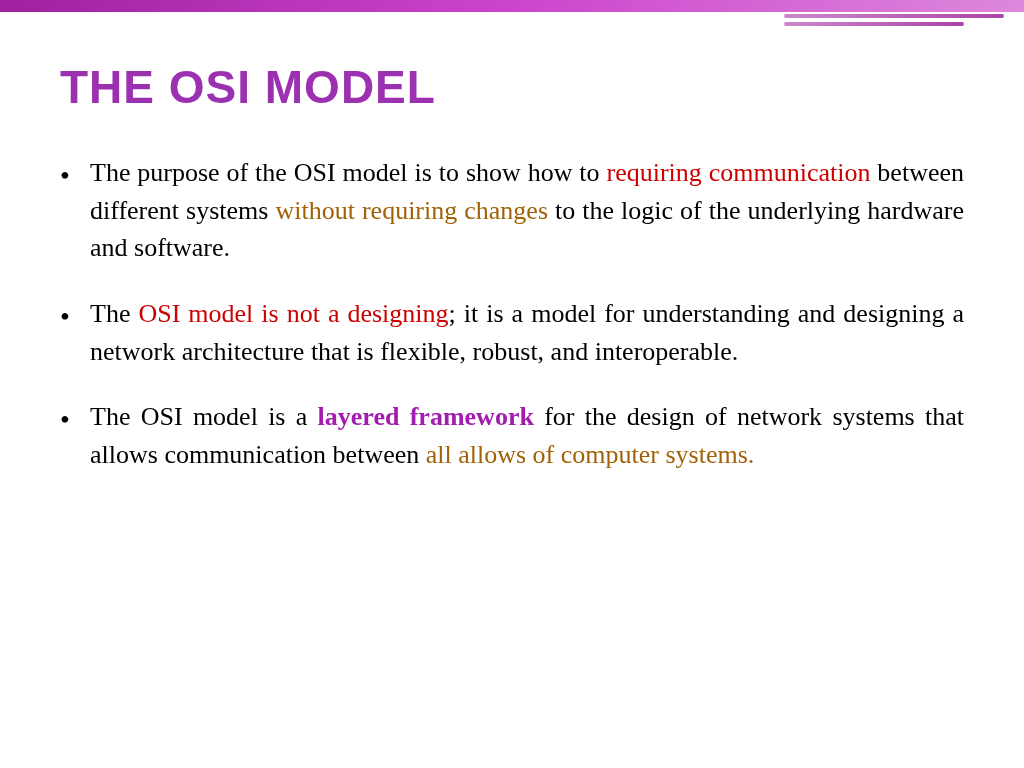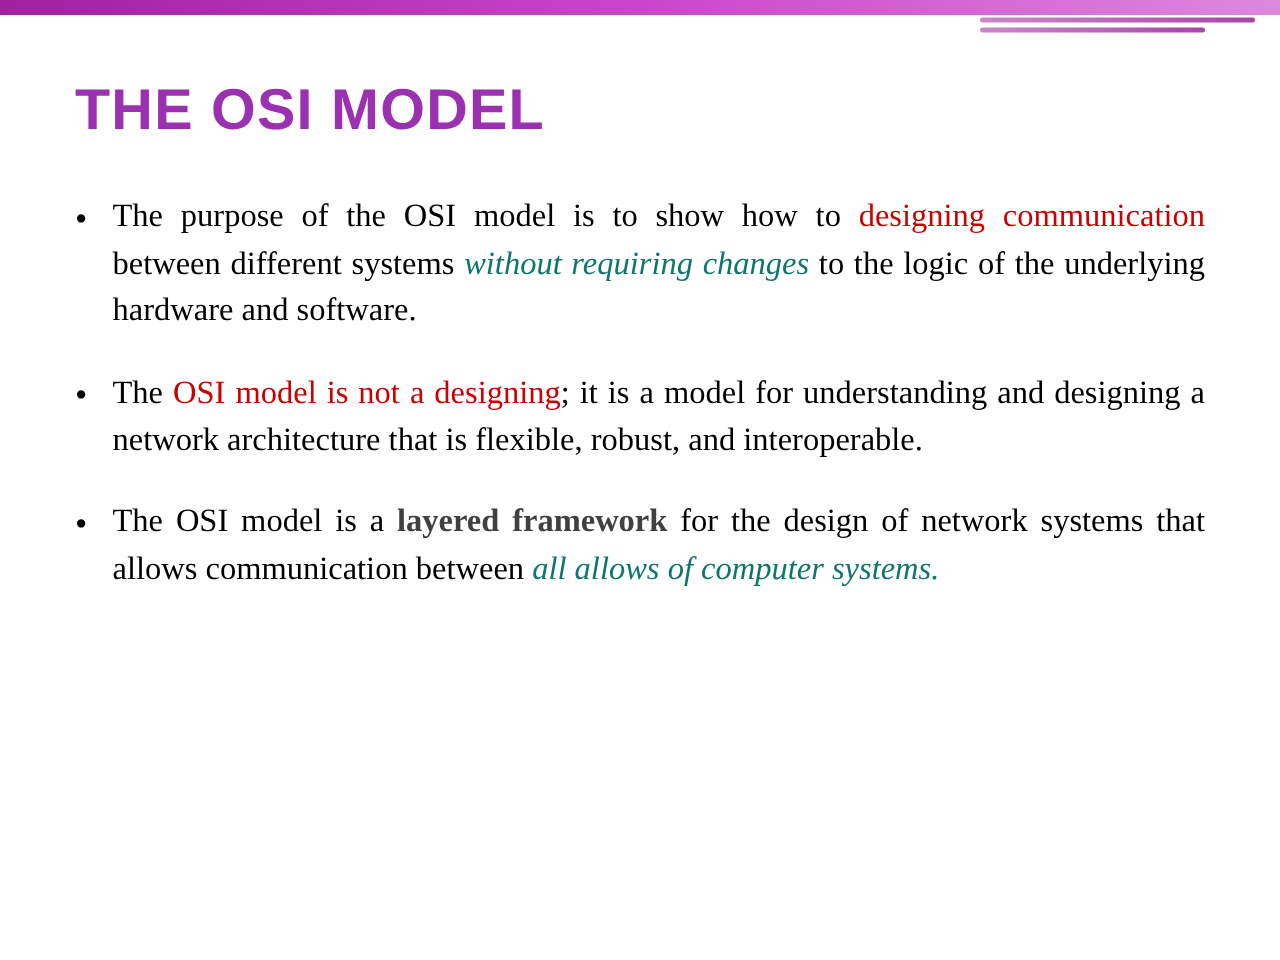--- a/index.html
+++ b/index.html
@@ -94,26 +94,25 @@
 
     .bullet-text {
       flex: 1;
     }
 
     .red-text {
       color: #cc0000;
     }
 
     .blue-text {
-      color: #0f766e;
-      font-style: italic;
+      color: #a16207;
     }
 
     .red-bold {
-      color: #404040;
+      color: #a21caf;
       font-weight: bold;
     }
   </style>
 </head>
 <body>
 
 <div class="slide">
 
   <div class="top-bar"></div>
 
@@ -122,21 +121,21 @@
     <div class="deco-line"></div>
   </div>
 
   <h1 class="title">THE OSI MODEL</h1>
 
   <ul class="bullet-list">
 
     <li>
       <span class="bullet-dot">•</span>
       <span class="bullet-text">
-        The purpose of the OSI model is to show how to <span class="red-text">designing communication</span> between different systems <span class="blue-text">without requiring changes</span> to the logic of the underlying hardware and software.
+        The purpose of the OSI model is to show how to <span class="red-text">requiring communication</span> between different systems <span class="blue-text">without requiring changes</span> to the logic of the underlying hardware and software.
       </span>
     </li>
 
     <li>
       <span class="bullet-dot">•</span>
       <span class="bullet-text">
         The <span class="red-text">OSI model is not a designing</span>; it is a model for understanding and designing a network architecture that is flexible, robust, and interoperable.
       </span>
     </li>
 

